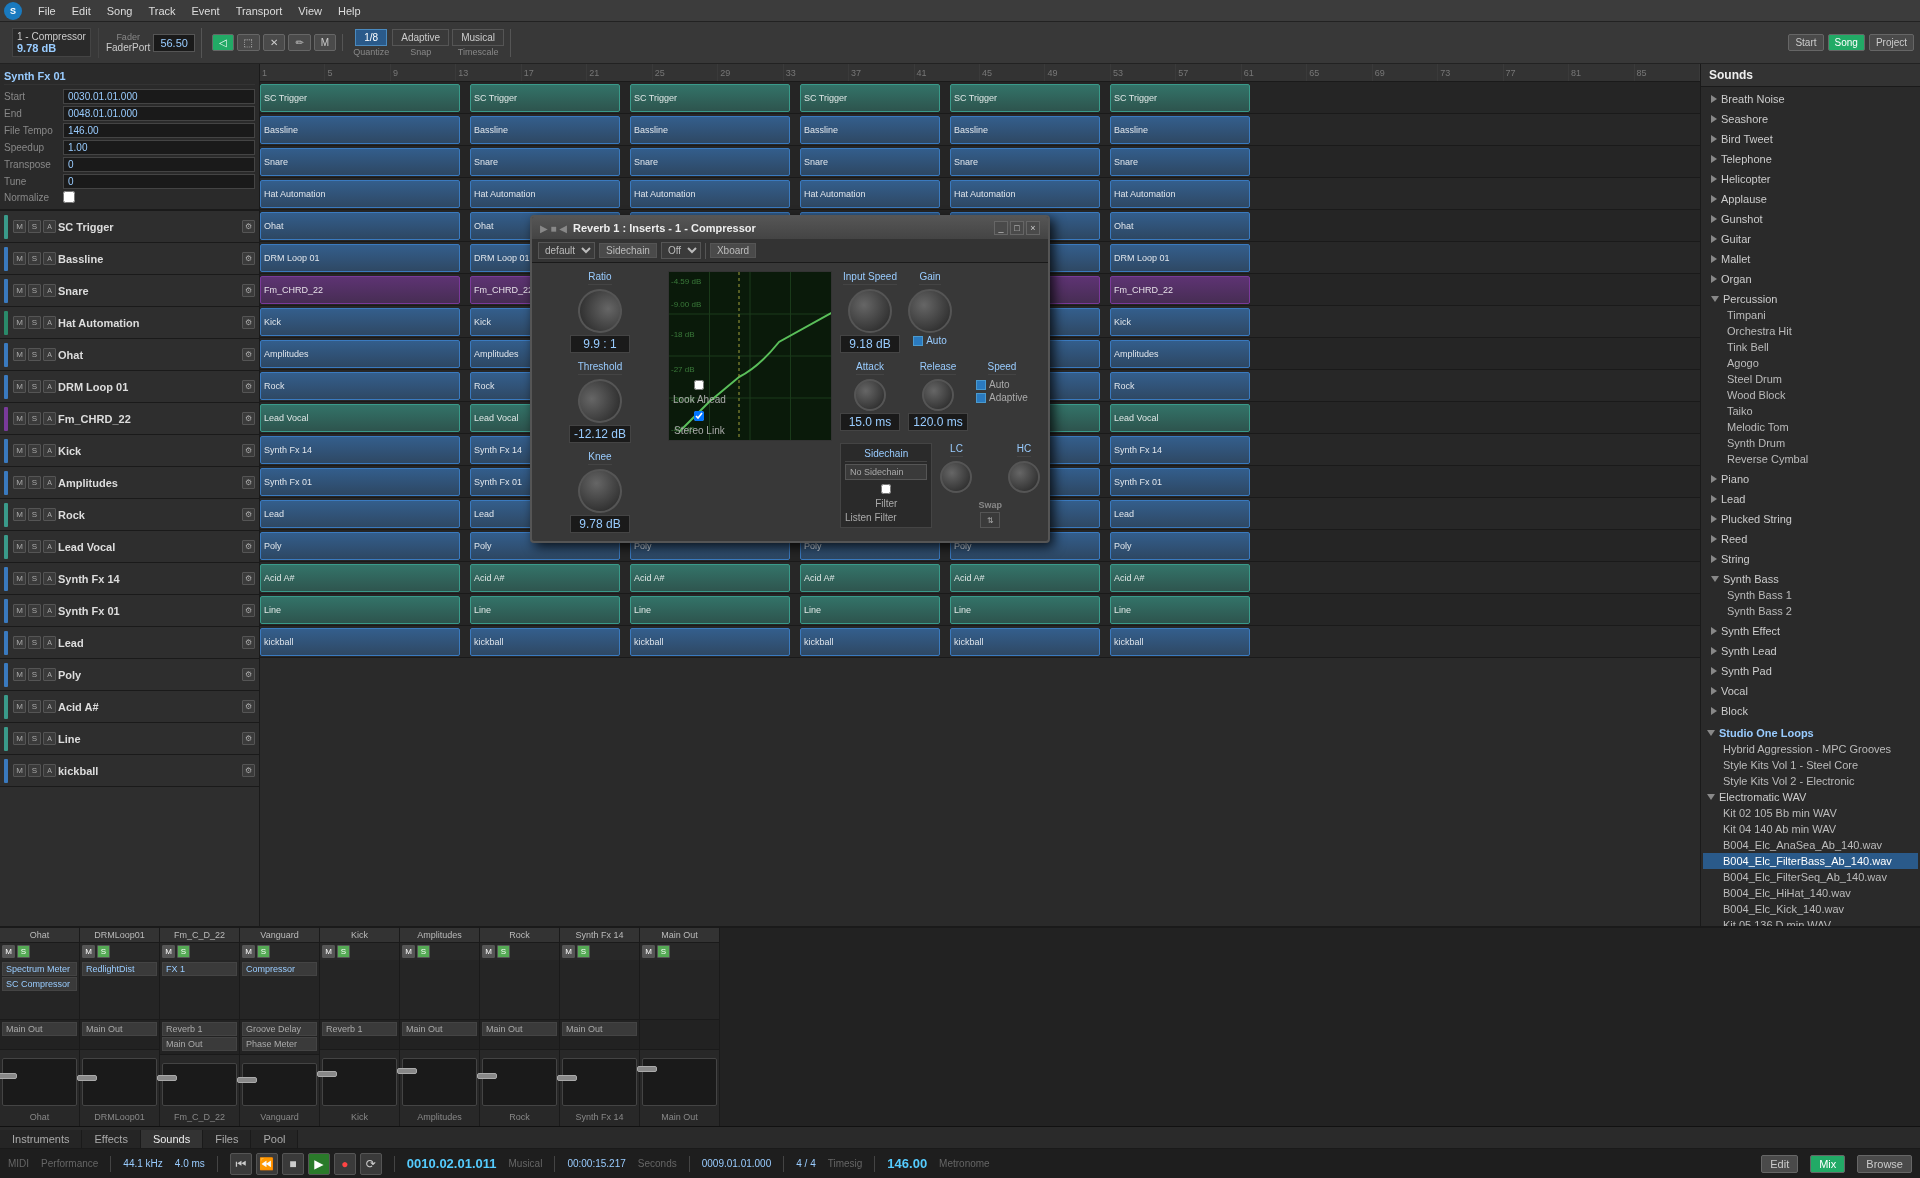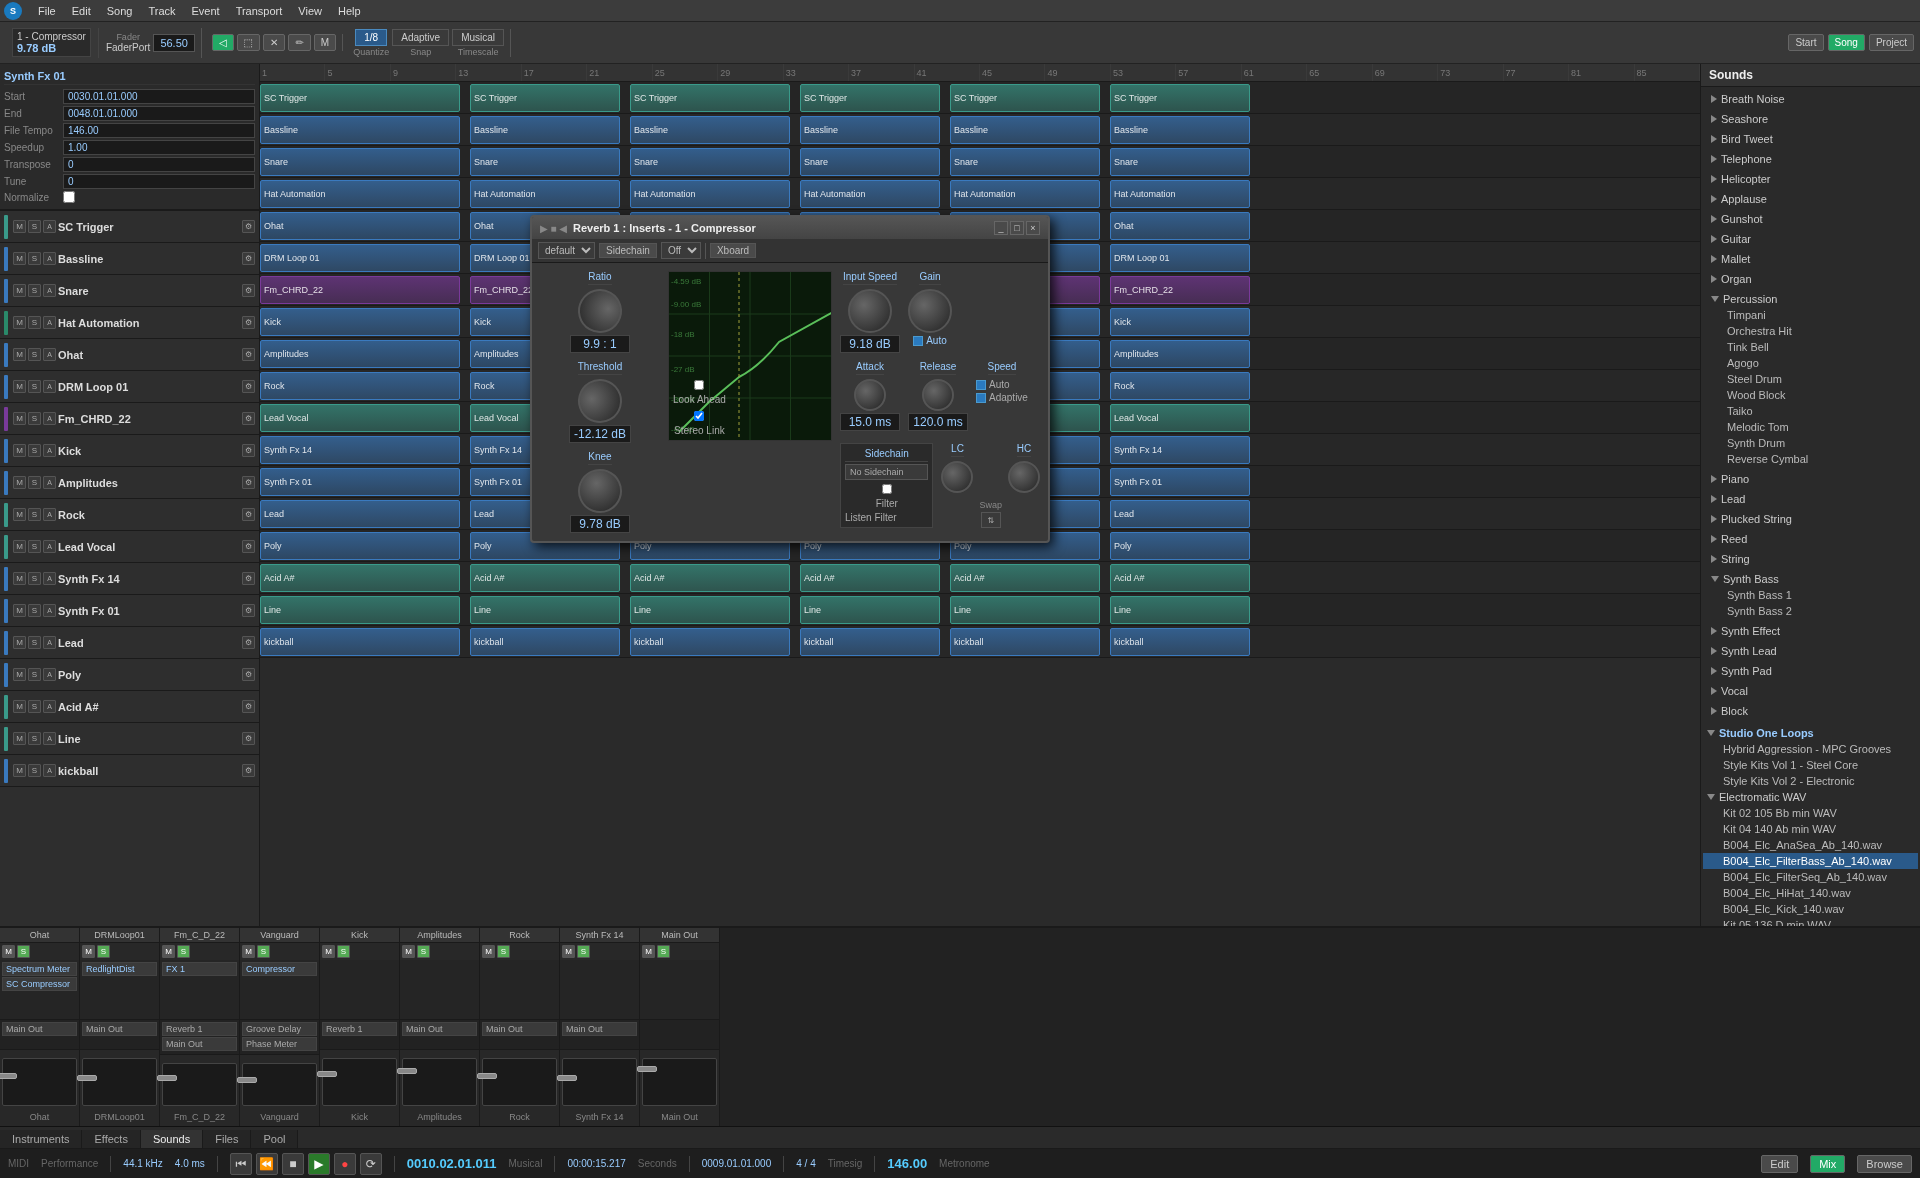--- a/index.html
+++ b/index.html
@@ -1033,21 +1033,21 @@
             <span class="checkbox-label">Filter</span>
           </div>
           <div style="margin-top:3px;font-size:10px;color:#aaa;cursor:pointer;">Listen Filter</div>
         </div>
         <div style="display:flex;gap:6px;">
           <div class="knob-section">
             <div class="comp-section-title">LC</div>
             <div class="knob knob-small"></div>
           </div>
           <div style="display:flex;flex-direction:column;align-items:center;justify-content:flex-end;gap:2px;">
-            <div style="font-size:9px;color:#888;">Swap</div>
+            <div style="font-size:9px;color:#888;font-weight:bold;">Swap</div>
             <div style="width:20px;height:16px;background:#3a3a3a;border:1px solid #555;cursor:pointer;display:flex;align-items:center;justify-content:center;">
               <span style="font-size:8px;color:#aaa;">⇅</span>
             </div>
           </div>
           <div class="knob-section">
             <div class="comp-section-title">HC</div>
             <div class="knob knob-small"></div>
           </div>
         </div>
       </div>

